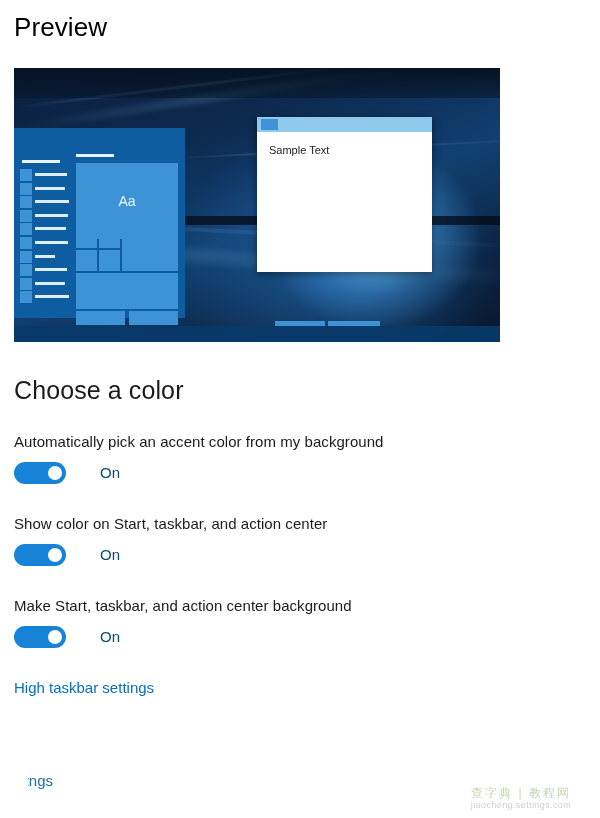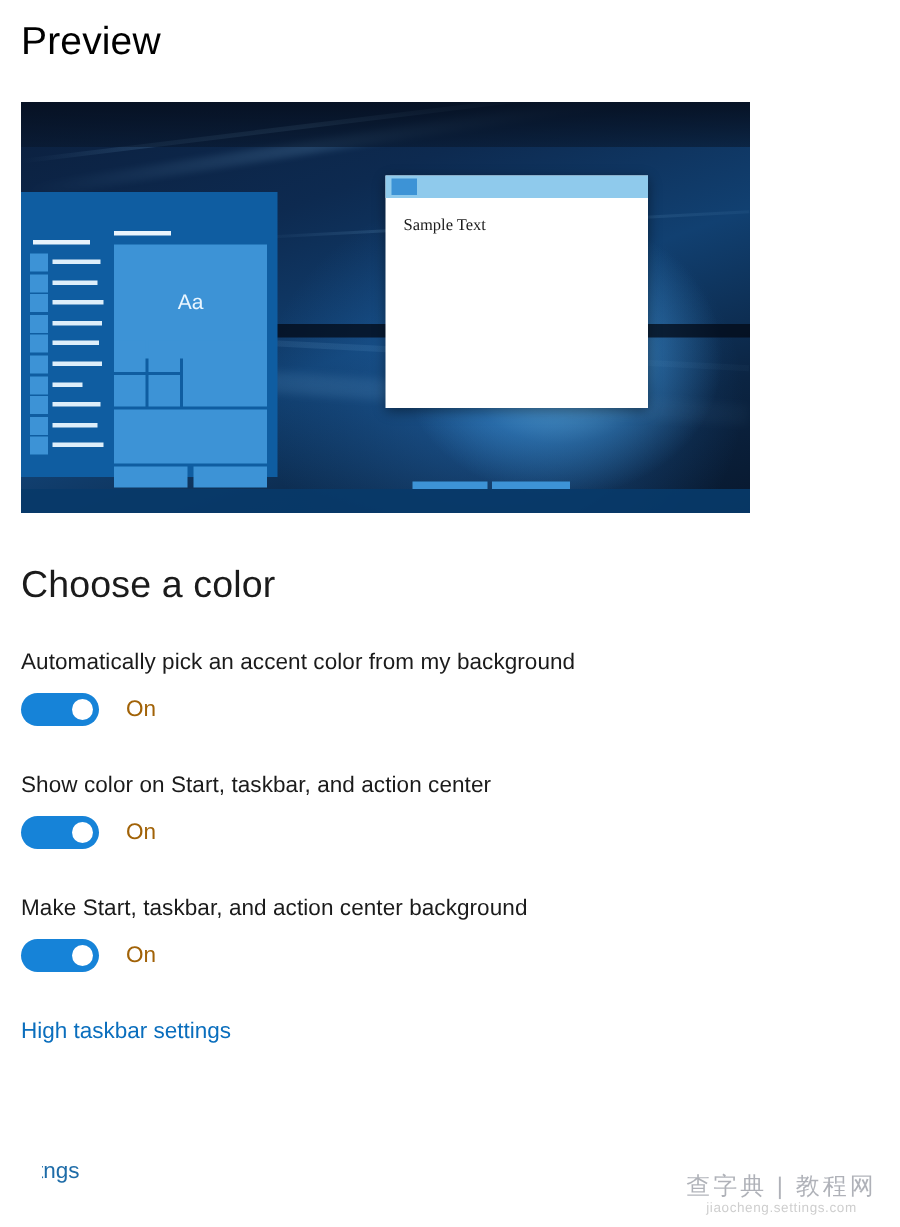--- a/index.html
+++ b/index.html
@@ -150,21 +150,21 @@
     position: relative;
   }
   .sw-icon {
     position: absolute; left: 4px; top: 2px; width: 17px; height: 11px;
     background: #3d93d6;
   }
   .sw-body {
     padding: 12px 0 0 12px;
     font-size: 11px;
     color: #1c1c1c;
-    font-family: Liberation Serif, serif;
+    font-family: Liberation Sans, sans-serif;
   }
 
   
   .setting { position: absolute; left: 14px; }
   .setting-label {
     font-size: 15px;
     font-weight: 400;
     color: #1b1b1b;
     line-height: 1.25;
     letter-spacing: 0.05px;
@@ -186,23 +186,23 @@
   .toggle .knob {
     position: absolute;
     right: 4px;
     top: 4px;
     width: 14px;
     height: 14px;
     border-radius: 50%;
     background: #ffffff;
   }
   .toggle-state {
-    margin-left: 18px;
+    margin-left: 34px;
     font-size: 15px;
-    color: #a16207;
+    color: #0c4a6e;
   }
 
   
   .link {
     position: absolute;
     left: 14px;
     top: 679px;
     font-size: 15px;
     color: #0a6ebd;
     text-decoration: none;
@@ -228,23 +228,23 @@
     position: absolute;
     right: 8px;
     bottom: 6px;
     width: 142px;
     text-align: center;
     opacity: 0.33;
     pointer-events: none;
     user-select: none;
   }
   .wm-top {
-    font-size: 16px;
+    font-size: 12px;
     letter-spacing: 2px;
-    color: #0f172a;
+    color: #4d7c0f;
     line-height: 1.1;
   }
   .wm-bot {
     font-size: 9px;
     color: #6b6b6b;
     letter-spacing: 0.4px;
     line-height: 1.3;
   }
 </style>
 </head>

